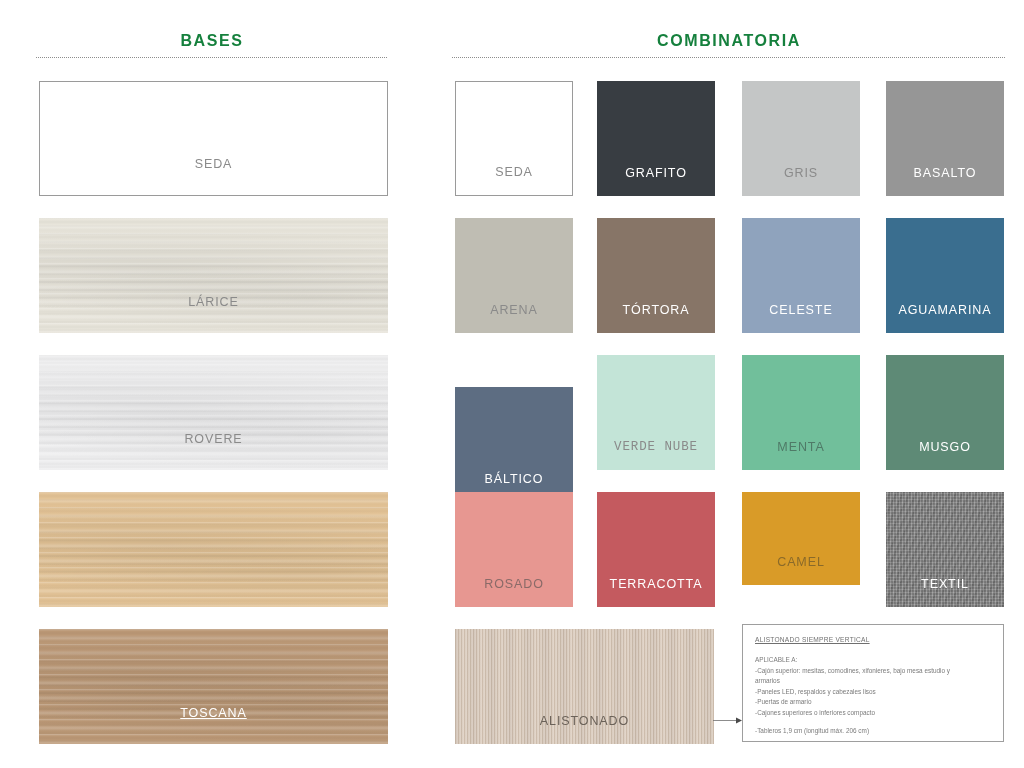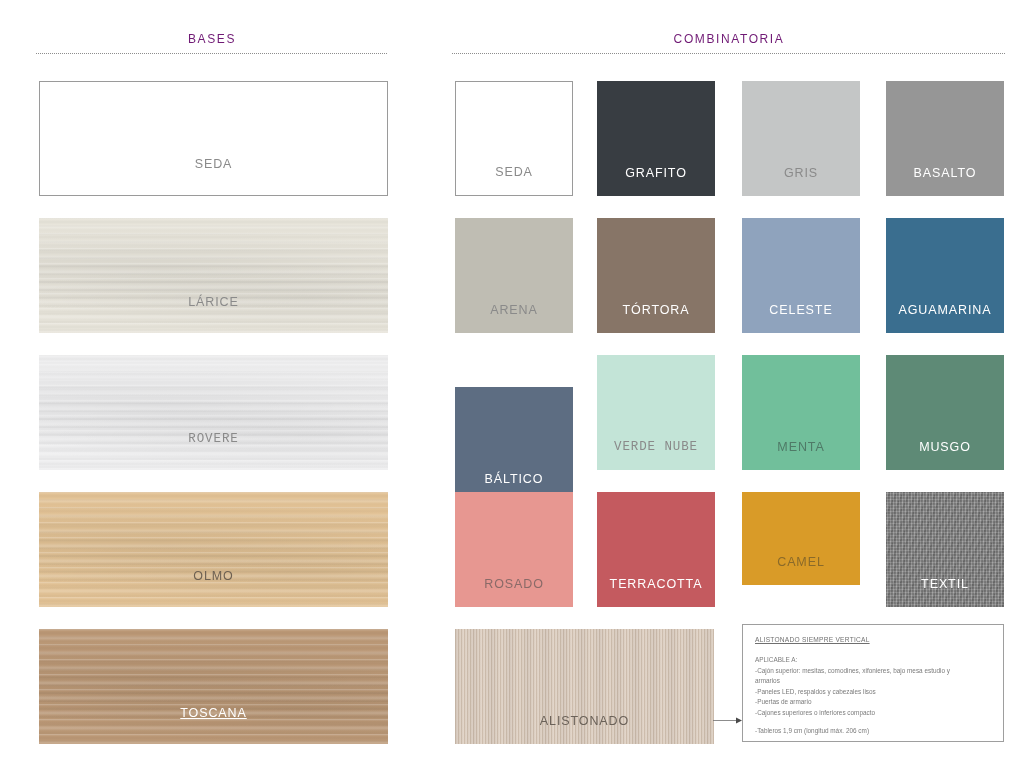--- a/index.html
+++ b/index.html
@@ -9,24 +9,24 @@
     font-family:"Liberation Sans", sans-serif;
     overflow:hidden;
     position:relative;
   }
   .page{position:absolute;inset:0;}
 
   
   .col-head{position:absolute;}
   .col-head .title{
     text-align:center;
-    font-size:12px;
-    font-weight:normal;
+    font-size:16px;
+    font-weight:bold;
     letter-spacing:1.6px;
-    color:#701a75;
+    color:#15803d;
   }
   .dotline{
     margin-top:7px;
     height:1px;
     background-image:repeating-linear-gradient(to right,#8d8d8d 0,#8d8d8d 1px,transparent 1px,transparent 2px);
   }
 
   #head-bases{left:36px;top:32px;width:352px;}
   #head-comb{left:452px;top:32px;width:554px;}
 
@@ -140,27 +140,26 @@
   </div>
 
   <div id="bases-layer">
       <div class="swatch bases outline" style="left: 39px; top: 81px; width: 349px; height: 115px; background: rgb(255, 255, 255);">
         <div class="label" style="color: rgb(138, 138, 138);">SEDA</div>
       </div>
       <div class="swatch bases" style="left: 39px; top: 218px; width: 349px; height: 115px; background: rgb(231, 228, 218);">
         <div class="wood grain-soft"></div>
         <div class="label" style="color: rgb(138, 138, 138);">LÁRICE</div>
       </div>
-      <div class="swatch bases" style="left: 39px; top: 355px; width: 349px; height: 115px; background: rgb(238, 238, 239); font-family: Liberation Mono, monospace;">
+      <div class="swatch bases" style="left: 39px; top: 355px; width: 349px; height: 115px; background: rgb(238, 238, 239);">
         <div class="wood grain-soft"></div>
         <div class="label" style="color: rgb(138, 138, 138);">ROVERE</div>
       </div>
       <div class="swatch bases" style="left: 39px; top: 492px; width: 349px; height: 115px; background: rgb(226, 194, 149);">
         <div class="wood grain-soft"></div>
-        <div class="label" style="color: rgb(110, 97, 82);">OLMO</div>
       </div>
       <div class="swatch bases" style="left: 39px; top: 629px; width: 349px; height: 115px; background: rgb(187, 152, 118);">
         <div class="wood grain-soft"></div>
         <div class="label" style="color: rgb(255, 255, 255); text-decoration: underline;">TOSCANA</div>
       </div>
     </div>
   <div id="comb-layer">
       <div class="swatch comb outline" style="left: 455px; top: 81px; width: 118px; height: 115px; background: rgb(255, 255, 255);">
         <div class="label" style="color: rgb(138, 138, 138);">SEDA</div>
       </div>

